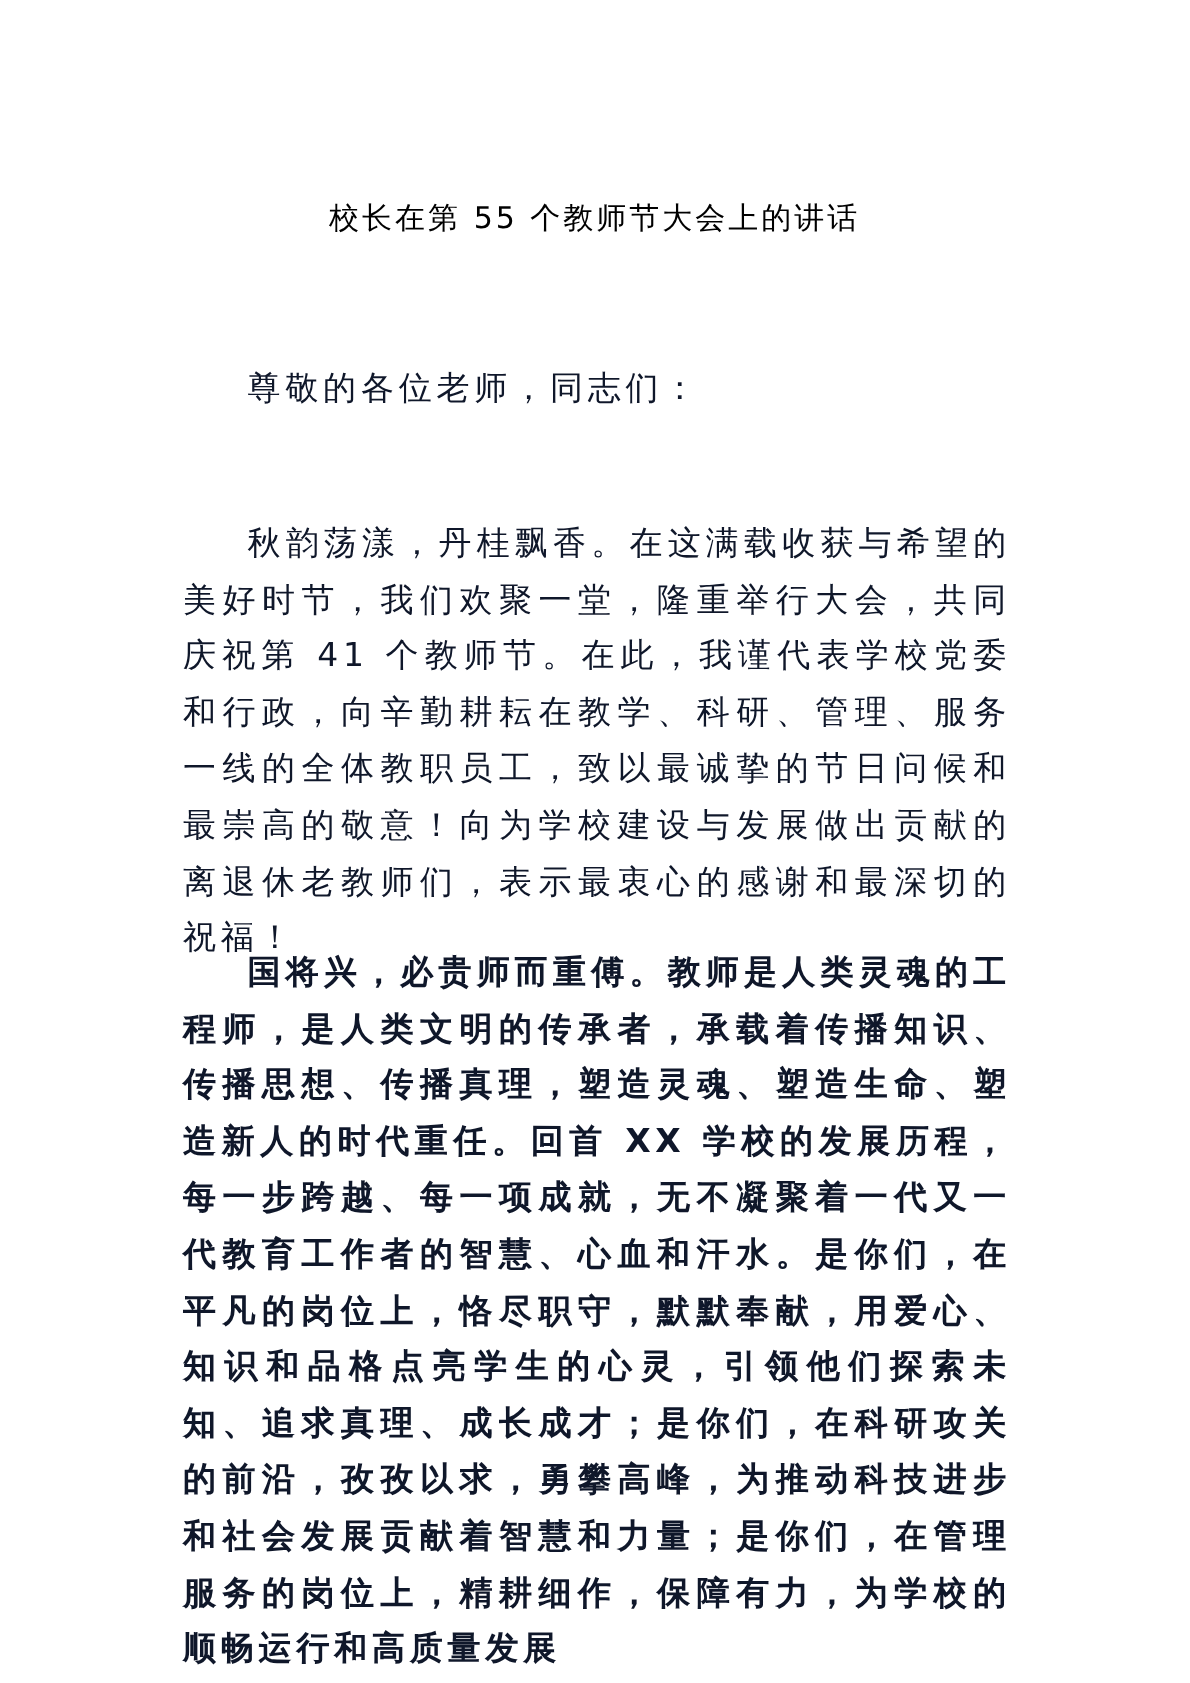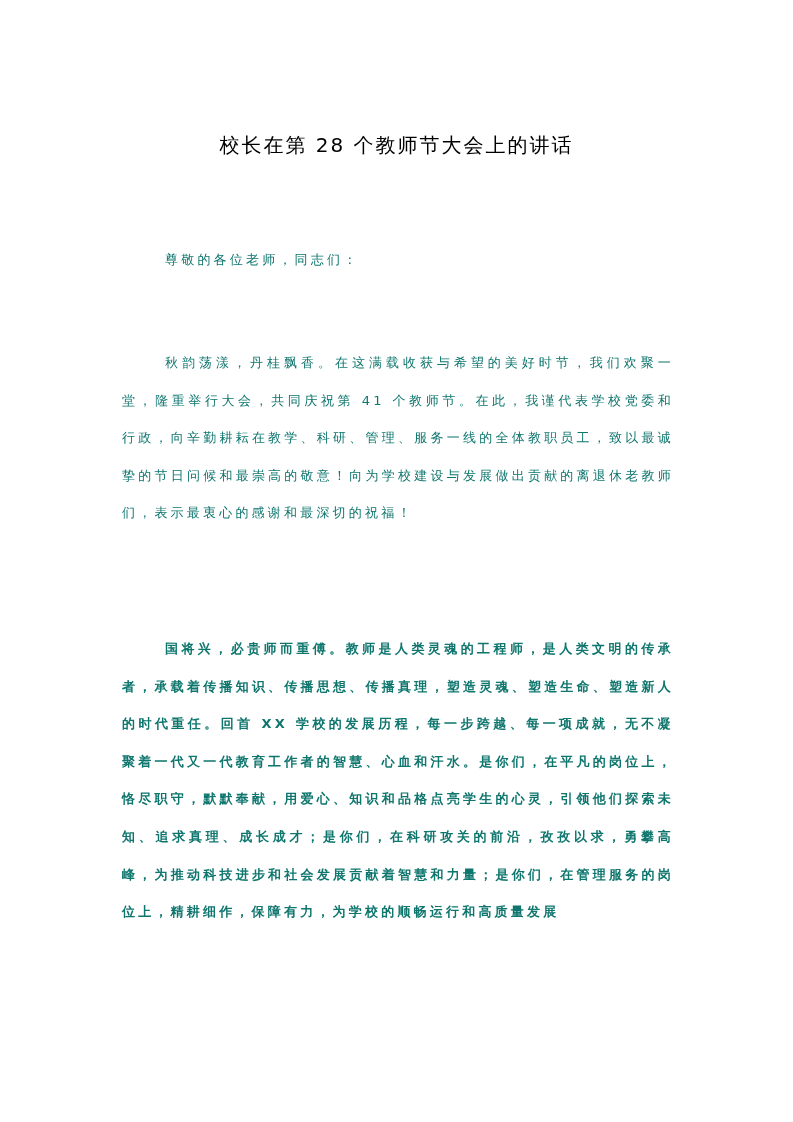--- a/index.html
+++ b/index.html
@@ -2,31 +2,31 @@
 <html><head>
 <meta charset="utf-8">
 <style>
   html, body { margin: 0; padding: 0; background: #ffffff; }
   body { width: 793px; height: 1122px; position: relative; overflow: hidden;
          font-family: "DejaVu Sans", "Liberation Sans", sans-serif; color: #111; }
   .page { position: absolute; left: 0; top: 0; width: 793px; height: 1122px; background: #fff; }
   .title { position: absolute; top: 130px; left: 0; width: 793px; text-align: center;
            font-size: 20px; line-height: 30px; letter-spacing: 2px; color: #000; }
   .body { position: absolute; left: 122px; width: 552px; margin-top: 24px; }
-  .para { margin: 0; font-size: 13px; line-height: 37.6px; letter-spacing: 3.2px;
-          text-indent: 43px; text-align: justify; color: #0f766e; }
+  .para { margin: 0; font-size: 22px; line-height: 37.6px; letter-spacing: 3.2px;
+          text-indent: 43px; text-align: justify; color: #0f172a; }
   .salutation { position: absolute; left: 122px; top: 241px; width: 552px; }
   .p1 { top: 320px; }
   .p2 { top: 606px; font-weight: bold; }
 </style>
 </head>
 <body>
 
 <div class="page">
-  <div class="title">校长在第 28 个教师节大会上的讲话</div>
+  <div class="title">校长在第 55 个教师节大会上的讲话</div>
 
   <div class="salutation">
     <p class="para">尊敬的各位老师，同志们：</p>
   </div>
 
   <div class="body p1">
     <p class="para">秋韵荡漾，丹桂飘香。在这满载收获与希望的美好时节，我们欢聚一堂，隆重举行大会，共同庆祝第 41 个教师节。在此，我谨代表学校党委和行政，向辛勤耕耘在教学、科研、管理、服务一线的全体教职员工，致以最诚挚的节日问候和最崇高的敬意！向为学校建设与发展做出贡献的离退休老教师们，表示最衷心的感谢和最深切的祝福！</p>
   </div>
 
   <div class="body p2">

